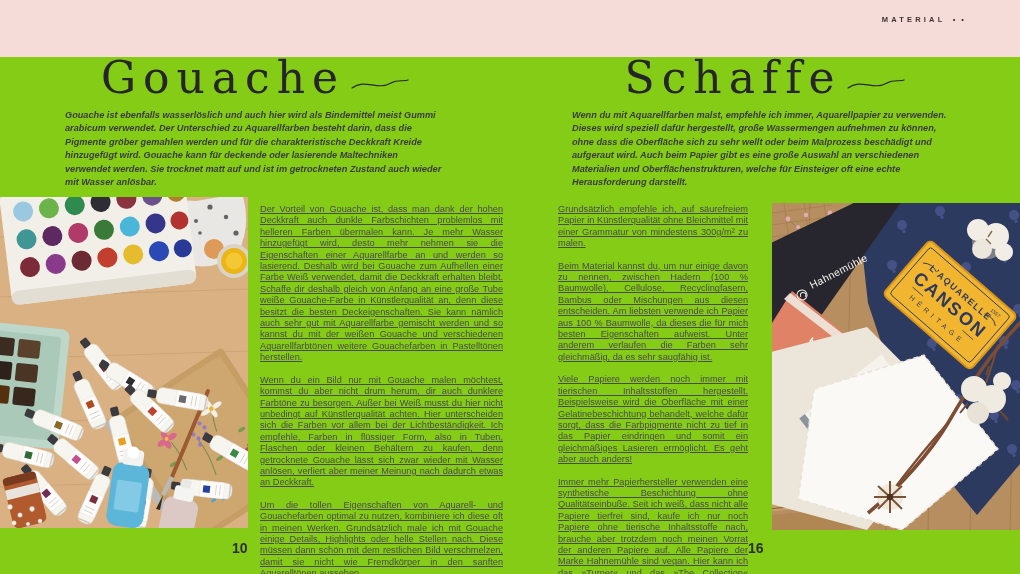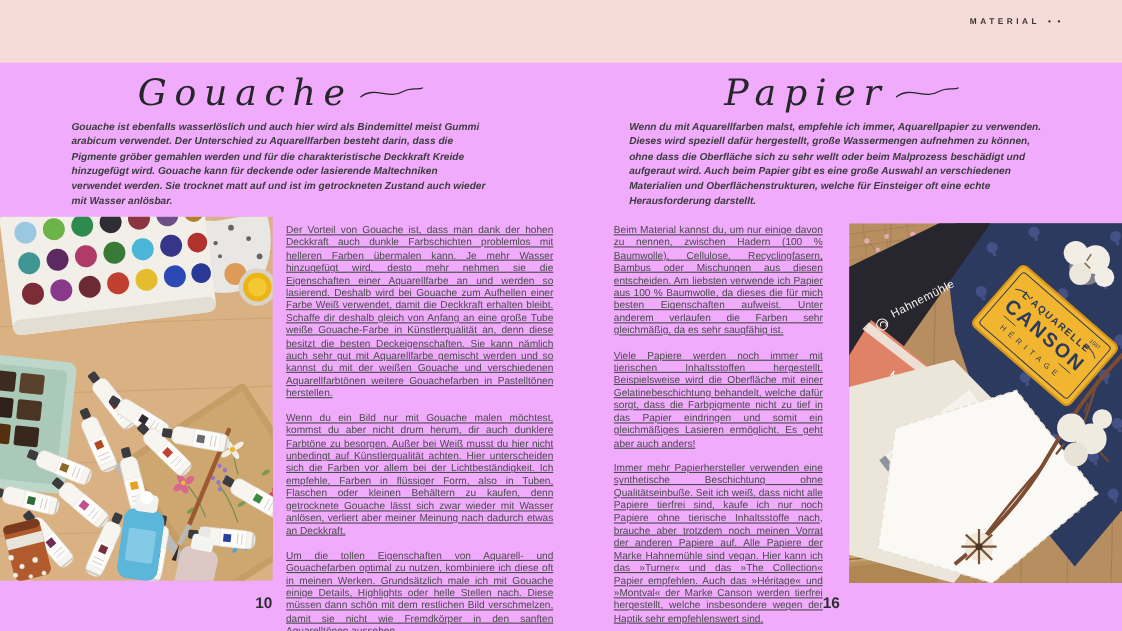--- a/index.html
+++ b/index.html
@@ -1,25 +1,25 @@
 <!DOCTYPE html>
 <html lang="de"><head>
 <meta charset="utf-8">
 <style>
   html,body{margin:0;padding:0;background:#ffffff;}
-  #spread{position:relative;width:1020px;height:574px;background:#f0abfc;overflow:hidden;
+  #spread{position:relative;width:1020px;height:574px;background:#84cc16;overflow:hidden;
           font-family:"Liberation Sans",sans-serif;}
   .band{position:absolute;left:0;top:0;width:1020px;height:57px;background:#f6dcd8;}
   .material{position:absolute;top:15px;right:54px;font-size:7.5px;font-weight:700;
             letter-spacing:3.2px;color:#3d3330;}
   .material .dots{letter-spacing:2px;margin-left:2px;}
   .script-title{position:absolute;top:56px;width:510px;display:flex;align-items:flex-end;
                 justify-content:center;gap:6px;height:44px;}
-  .script-title .txt{font-family:"DejaVu Serif",serif;font-style:italic;font-weight:400;
-                     font-size:33px;letter-spacing:7px;color:#26262a;line-height:1;}
+  .script-title .txt{font-family:"DejaVu Serif",serif;font-weight:400;
+                     font-size:44px;letter-spacing:7px;color:#26262a;line-height:1;}
   .script-title svg{margin-bottom:7px;}
   .intro{position:absolute;top:109px;width:380px;text-align:left;font-size:9.2px;
          line-height:13.4px;font-weight:700;font-style:italic;color:#3c3c3e;}
   .bodycol{position:absolute;top:204px;font-size:9.2px;line-height:11.4px;color:#4b4b4d;
            text-align:justify;hyphens:auto;-webkit-hyphens:auto;}
   .bodycol p{margin:0 0 11px 0;text-decoration:underline;}
   .photo{position:absolute;display:block;}
   .pageno{position:absolute;top:540px;font-size:14px;font-weight:700;color:#2e2e30;
           width:30px;text-align:left;}
 </style>
@@ -256,28 +256,29 @@
   </svg>
 
   <div class="bodycol" style="left:260px;width:243px;">
     <p>Der Vorteil von Gouache ist, dass man dank der hohen Deckkraft auch dunkle Farbschichten problemlos mit helleren Farben übermalen kann. Je mehr Wasser hinzugefügt wird, desto mehr nehmen sie die Eigenschaften einer Aquarellfarbe an und werden so lasierend. Deshalb wird bei Gouache zum Aufhellen einer Farbe Weiß verwendet, damit die Deckkraft erhalten bleibt. Schaffe dir deshalb gleich von Anfang an eine große Tube weiße Gouache-Farbe in Künstlerqualität an, denn diese besitzt die besten Deckeigenschaften. Sie kann nämlich auch sehr gut mit Aquarellfarbe gemischt werden und so kannst du mit der weißen Gouache und verschiedenen Aquarellfarbtönen weitere Gouachefarben in Pastelltönen herstellen.</p>
     <p>Wenn du ein Bild nur mit Gouache malen möchtest, kommst du aber nicht drum herum, dir auch dunklere Farbtöne zu besorgen. Außer bei Weiß musst du hier nicht unbedingt auf Künstlerqualität achten. Hier unterscheiden sich die Farben vor allem bei der Lichtbeständigkeit. Ich empfehle, Farben in flüssiger Form, also in Tuben, Flaschen oder kleinen Behältern zu kaufen, denn getrocknete Gouache lässt sich zwar wieder mit Wasser anlösen, verliert aber meiner Meinung nach dadurch etwas an Deckkraft.</p>
     <p>Um die tollen Eigenschaften von Aquarell- und Gouachefarben optimal zu nutzen, kombiniere ich diese oft in meinen Werken. Grundsätzlich male ich mit Gouache einige Details, Highlights oder helle Stellen nach. Diese müssen dann schön mit dem restlichen Bild verschmelzen, damit sie nicht wie Fremdkörper in den sanften Aquarelltönen aussehen.</p>
   </div>
   <div class="pageno" style="left:232px;">10</div>
 
   <div class="script-title" style="left:510px;">
-    <span class="txt">Papier</span>
+    <span class="txt">Schaffe</span>
     <svg width="58" height="18" viewBox="0 0 58 18">
       <path d="M1,13 C14,3 26,16 40,8 C47,4 53,7 57,5" stroke="#26262a" stroke-width="1.2" fill="none" stroke-linecap="round"></path>
     </svg>
   </div>
   <div class="intro" style="left:572px;">Wenn du mit Aquarellfarben malst, empfehle ich immer, Aquarellpapier zu verwenden. Dieses wird speziell dafür hergestellt, große Wassermengen aufnehmen zu können, ohne dass die Oberfläche sich zu sehr wellt oder beim Malprozess beschädigt und aufgeraut wird. Auch beim Papier gibt es eine große Auswahl an verschiedenen Materialien und Oberflächenstrukturen, welche für Einsteiger oft eine echte Herausforderung darstellt.</div>
 
   <div class="bodycol" style="left:558px;width:190px;">
+    <p>Grundsätzlich empfehle ich, auf säurefreiem Papier in Künstlerqualität ohne Bleichmittel mit einer Grammatur von mindestens 300g/m² zu malen.</p>
     <p>Beim Material kannst du, um nur einige davon zu nennen, zwischen Hadern (100 % Baumwolle), Cellulose, Recyclingfasern, Bambus oder Mischungen aus diesen entscheiden. Am liebsten verwende ich Papier aus 100 % Baumwolle, da dieses die für mich besten Eigenschaften aufweist. Unter anderem verlaufen die Farben sehr gleichmäßig, da es sehr saugfähig ist.</p>
     <p>Viele Papiere werden noch immer mit tierischen Inhaltsstoffen hergestellt. Beispielsweise wird die Oberfläche mit einer Gelatinebeschichtung behandelt, welche dafür sorgt, dass die Farbpigmente nicht zu tief in das Papier eindringen und somit ein gleichmäßiges Lasieren ermöglicht. Es geht aber auch anders!</p>
     <p>Immer mehr Papierhersteller verwenden eine synthetische Beschichtung ohne Qualitätseinbuße. Seit ich weiß, dass nicht alle Papiere tierfrei sind, kaufe ich nur noch Papiere ohne tierische Inhaltsstoffe nach, brauche aber trotzdem noch meinen Vorrat der anderen Papiere auf. Alle Papiere der Marke Hahnemühle sind vegan. Hier kann ich das »Turner« und das »The Collection« Papier empfehlen. Auch das »Héritage« und »Montval« der Marke Canson werden tierfrei hergestellt, welche insbesondere wegen der Haptik sehr empfehlenswert sind.</p>
   </div>
   <div class="pageno" style="left:748px;">16</div>
 
   <svg class="photo" style="left:772px;top:203px;" width="248" height="327" viewBox="0 0 248 327" role="img" aria-label="Watercolour paper pads by Hahnemühle and Canson with handmade deckle-edge papers and cotton bolls on wood">
     <rect width="248" height="327" fill="#b68e60"></rect>
     <g stroke="#a37a4e" stroke-width="1" opacity="0.8">
       <line x1="38" y1="0" x2="30" y2="327"></line>

